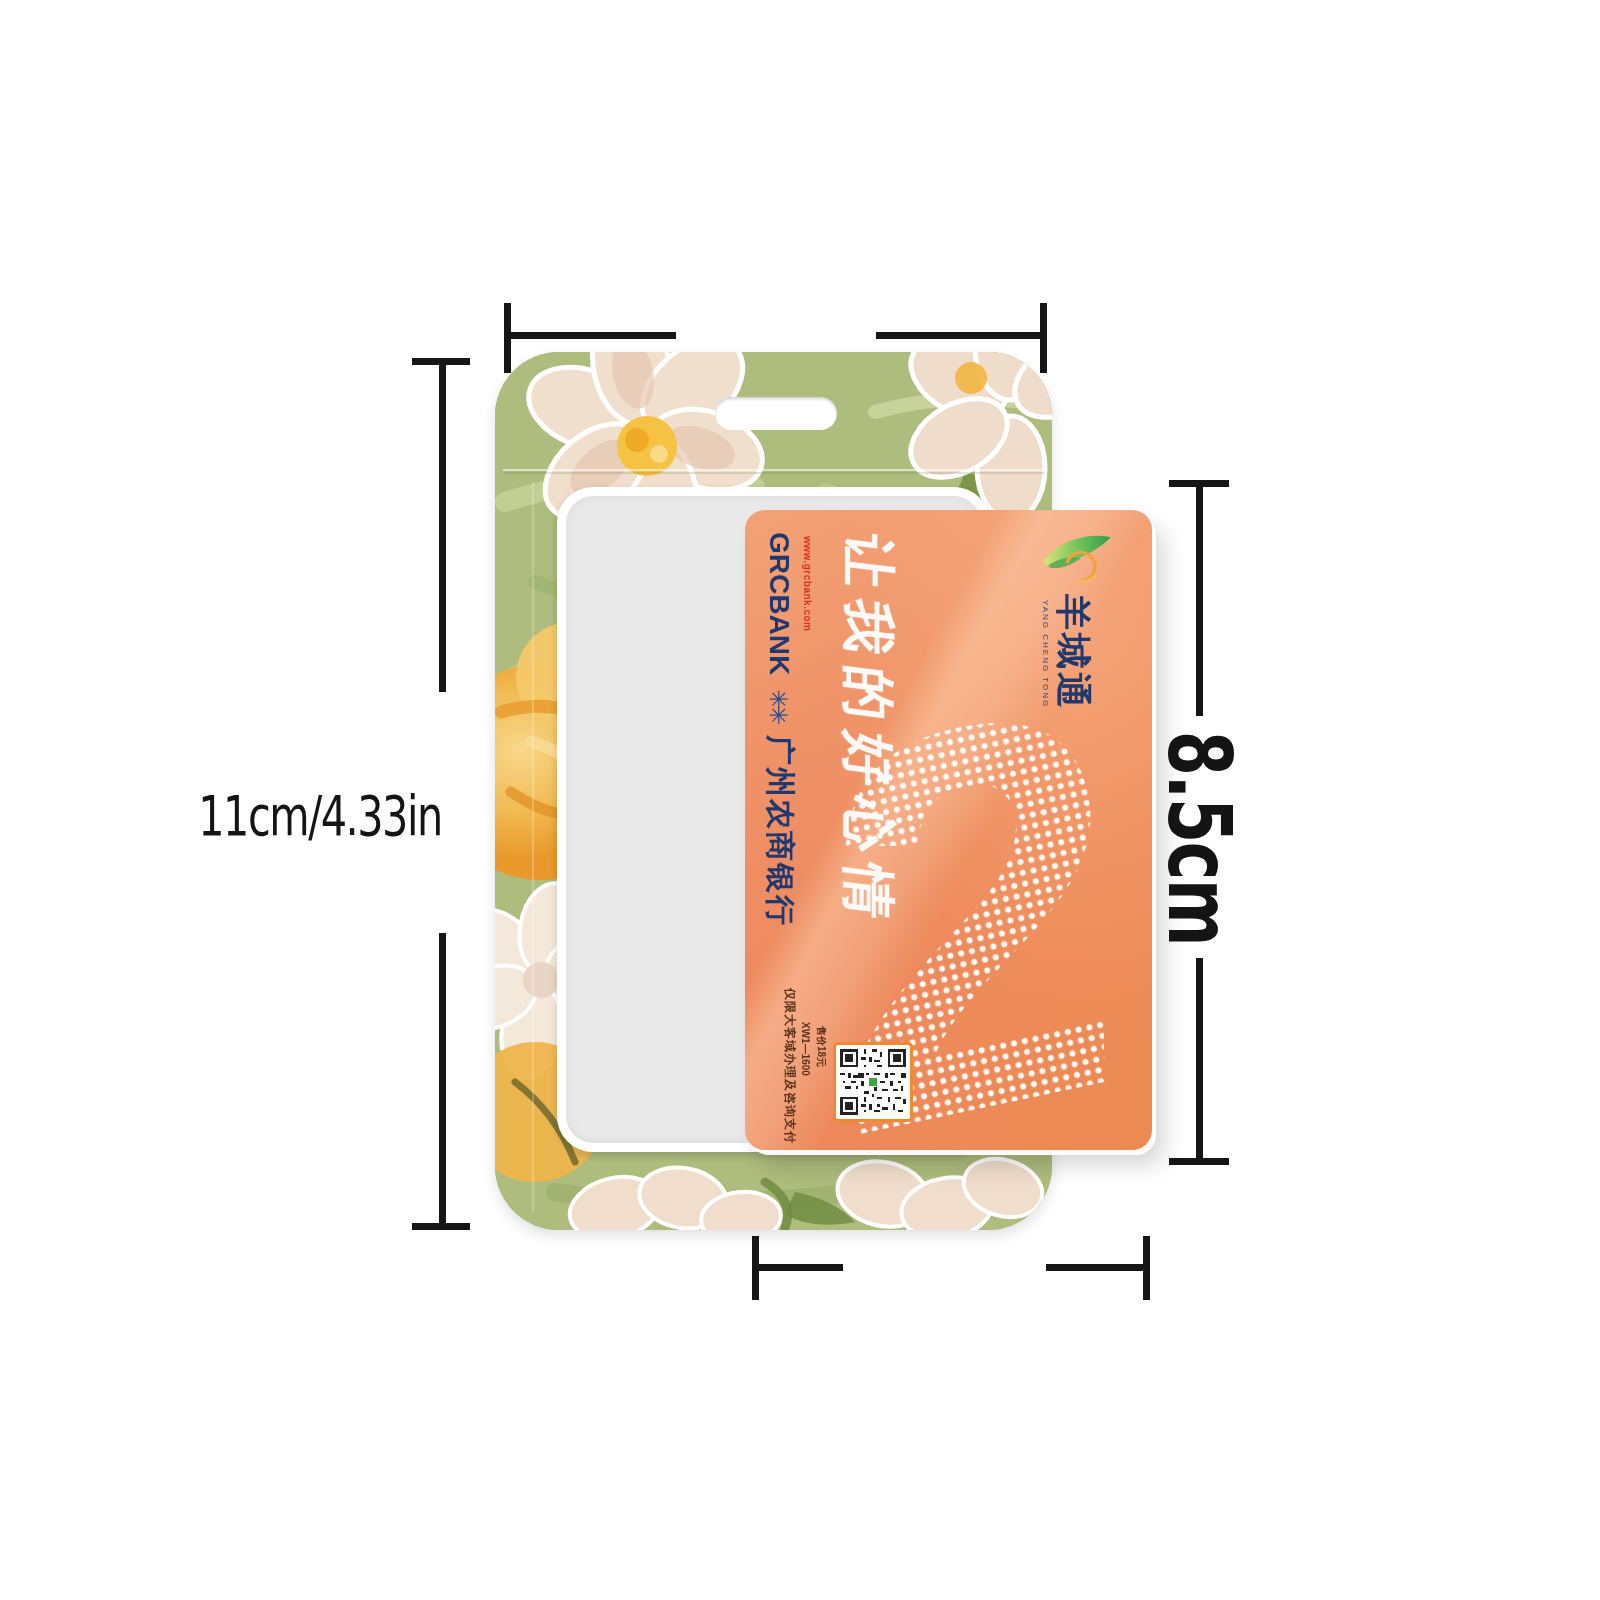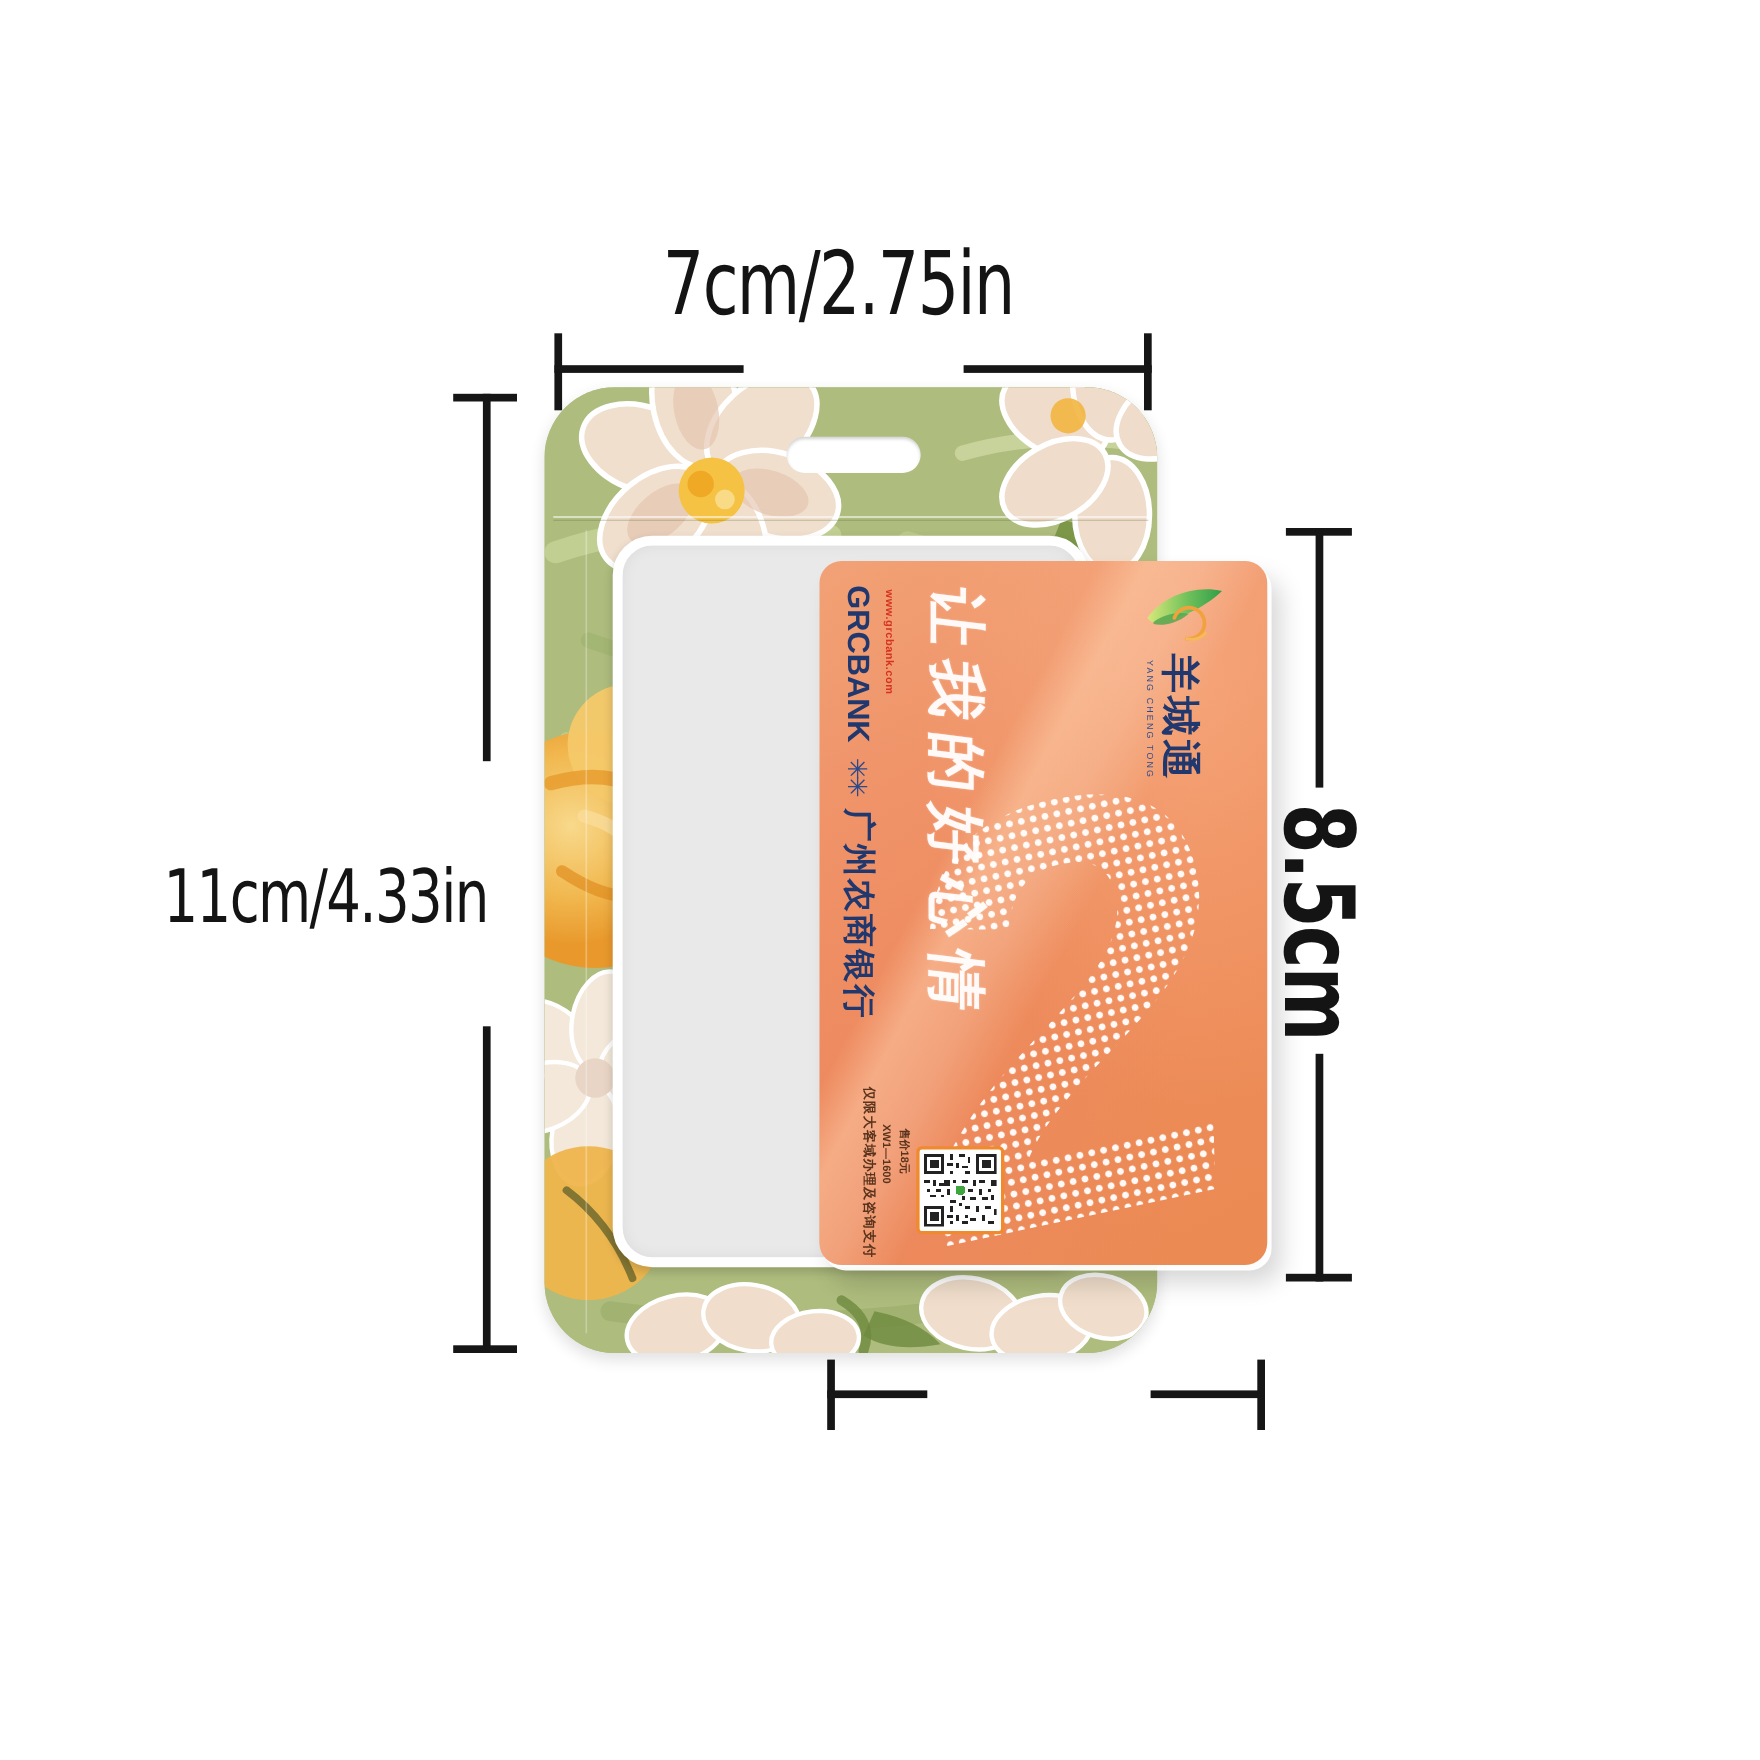--- a/index.html
+++ b/index.html
@@ -253,29 +253,26 @@
             <rect x="22" y="23" width="2" height="1"></rect>
           <rect x="9" y="23" width="1" height="1"></rect>
             <rect x="13" y="23" width="2" height="1"></rect>
         </g>
         <rect x="10.5" y="10.5" width="4" height="4" fill="#ffffff"></rect>
         <rect x="11" y="11" width="3" height="3" rx="0.6" fill="#3fa53f"></rect>
       </svg>
     </div>
   </div>
 
-  <div class="dim-label ctr w400" style="left:762px;top:258px;font-size:80px;">
-    <span class="squeeze">7cm/2.75in</span>
-  </div>
   <div class="bar" style="left:504px;top:303px;width:7px;height:70px;"></div>
   <div class="bar" style="left:504px;top:332px;width:172px;height:7px;"></div>
   <div class="bar" style="left:876px;top:332px;width:171px;height:7px;"></div>
   <div class="bar" style="left:1040px;top:303px;width:7px;height:70px;"></div>
 
-  <div class="dim-label ctr w400" style="left:296px;top:815px;font-size:67px;">
+  <div class="dim-label ctr w400" style="left:320px;top:815px;font-size:56px;">
     <span class="squeeze">11cm/4.33in</span>
   </div>
   <div class="bar" style="left:412px;top:358px;width:58px;height:7px;"></div>
   <div class="bar" style="left:439px;top:358px;width:7px;height:334px;"></div>
   <div class="bar" style="left:439px;top:933px;width:7px;height:297px;"></div>
   <div class="bar" style="left:412px;top:1223px;width:58px;height:7px;"></div>
 
   <div class="dim-label ctr-rot w700" style="left:1199px;top:838px;font-size:88px;">
     <span class="squeeze">8.5cm</span>
   </div>

